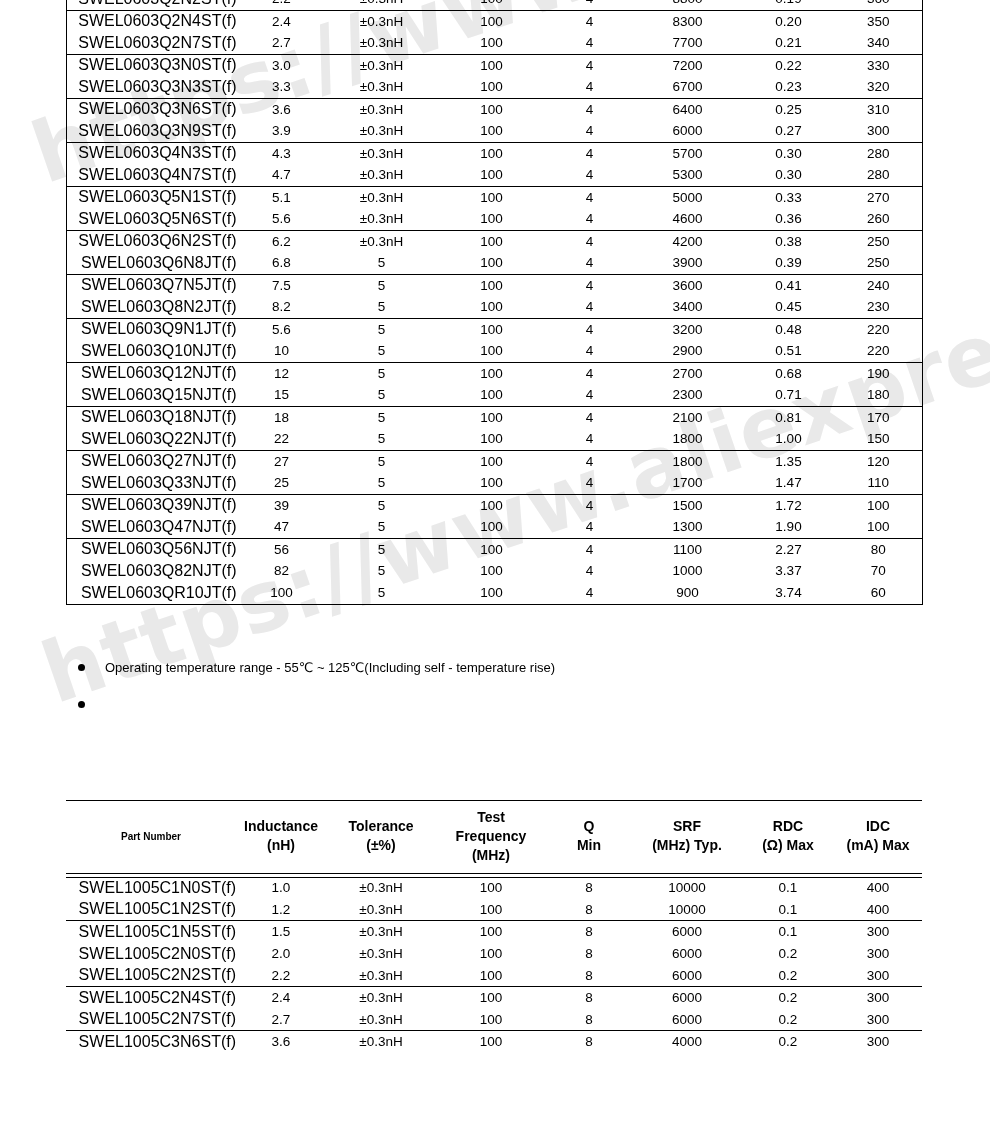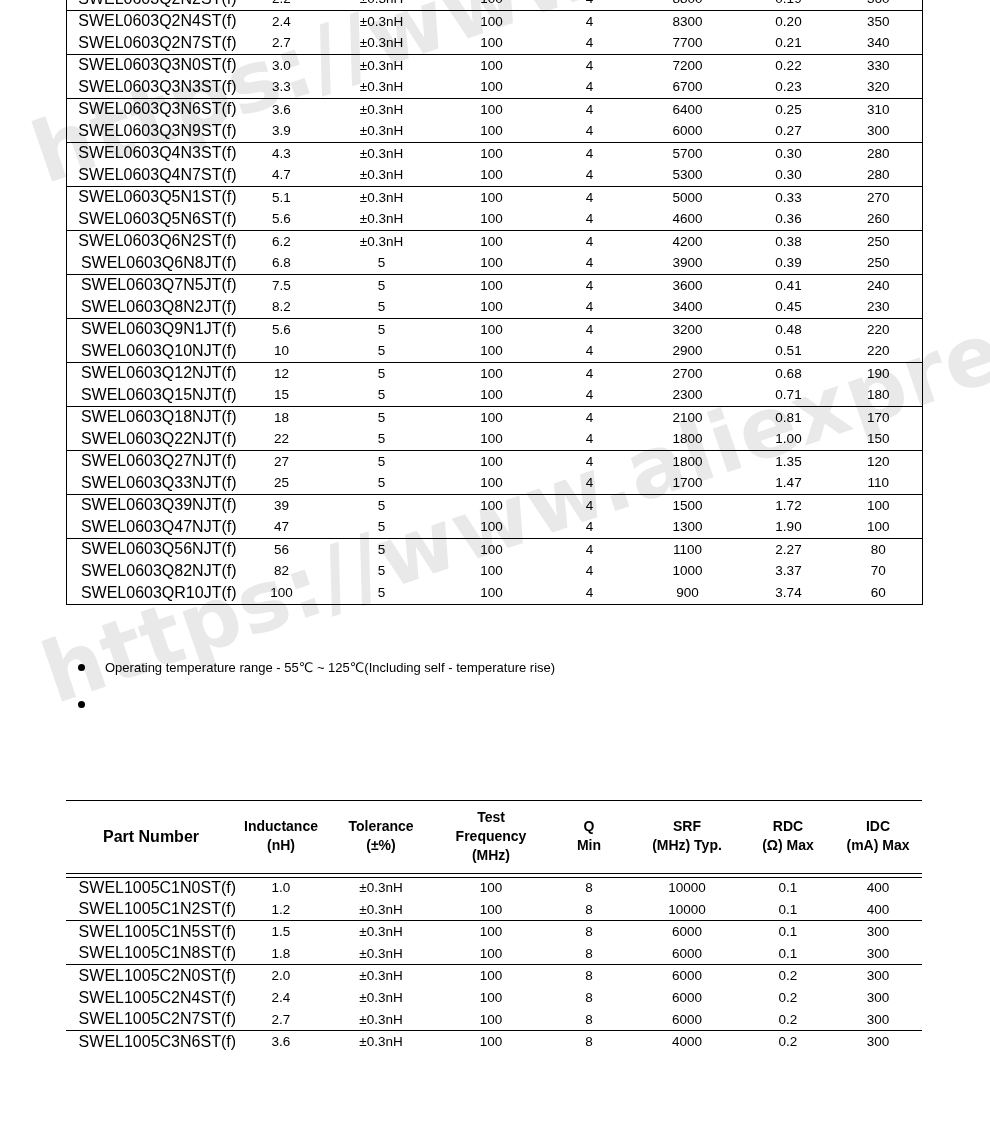--- a/index.html
+++ b/index.html
@@ -64,21 +64,21 @@
   
   .t2 table.spec{border-left:none;border-right:none;}
   .hdr-top{border-top:1.6px solid #000;}
   thead tr.hdr th{
     font-weight:bold;
     font-size:14px;
     line-height:1.35;
     padding:7px 0 8px 0;
     vertical-align:middle;
   }
-  thead tr.hdr th.pnh{font-size:16px;margin-top:23px;}
+  thead tr.hdr th.pnh{font-size:10px;margin-top:23px;}
   .rule-double{
     position:relative;
     height:4px;
   }
   .rule-double:before,.rule-double:after{
     content:"";position:absolute;left:0;right:0;height:0;border-top:1.5px solid #000;
   }
   .rule-double:before{top:0;}
   .rule-double:after{top:4px;}
 
@@ -488,33 +488,33 @@
           <tr class="row">
             <td class="pn">SWEL1005C1N5ST(f)</td>
             <td>1.5</td>
             <td>±0.3nH</td>
             <td>100</td>
             <td>8</td>
             <td>6000</td>
             <td>0.1</td>
             <td>300</td>
           </tr>
-          <tr class="row grp">
-            <td class="pn">SWEL1005C1N8ST(f)</td>
-            <td>1.8</td>
-            <td>±0.3nH</td>
-            <td>100</td>
-            <td>8</td>
-            <td>6000</td>
-            <td>0.1</td>
-            <td>300</td>
-          </tr>
           <tr class="row">
             <td class="pn">SWEL1005C2N0ST(f)</td>
             <td>2.0</td>
+            <td>±0.3nH</td>
+            <td>100</td>
+            <td>8</td>
+            <td>6000</td>
+            <td>0.2</td>
+            <td>300</td>
+          </tr>
+          <tr class="row grp">
+            <td class="pn">SWEL1005C2N2ST(f)</td>
+            <td>2.2</td>
             <td>±0.3nH</td>
             <td>100</td>
             <td>8</td>
             <td>6000</td>
             <td>0.2</td>
             <td>300</td>
           </tr>
           <tr class="row">
             <td class="pn">SWEL1005C2N4ST(f)</td>
             <td>2.4</td>

